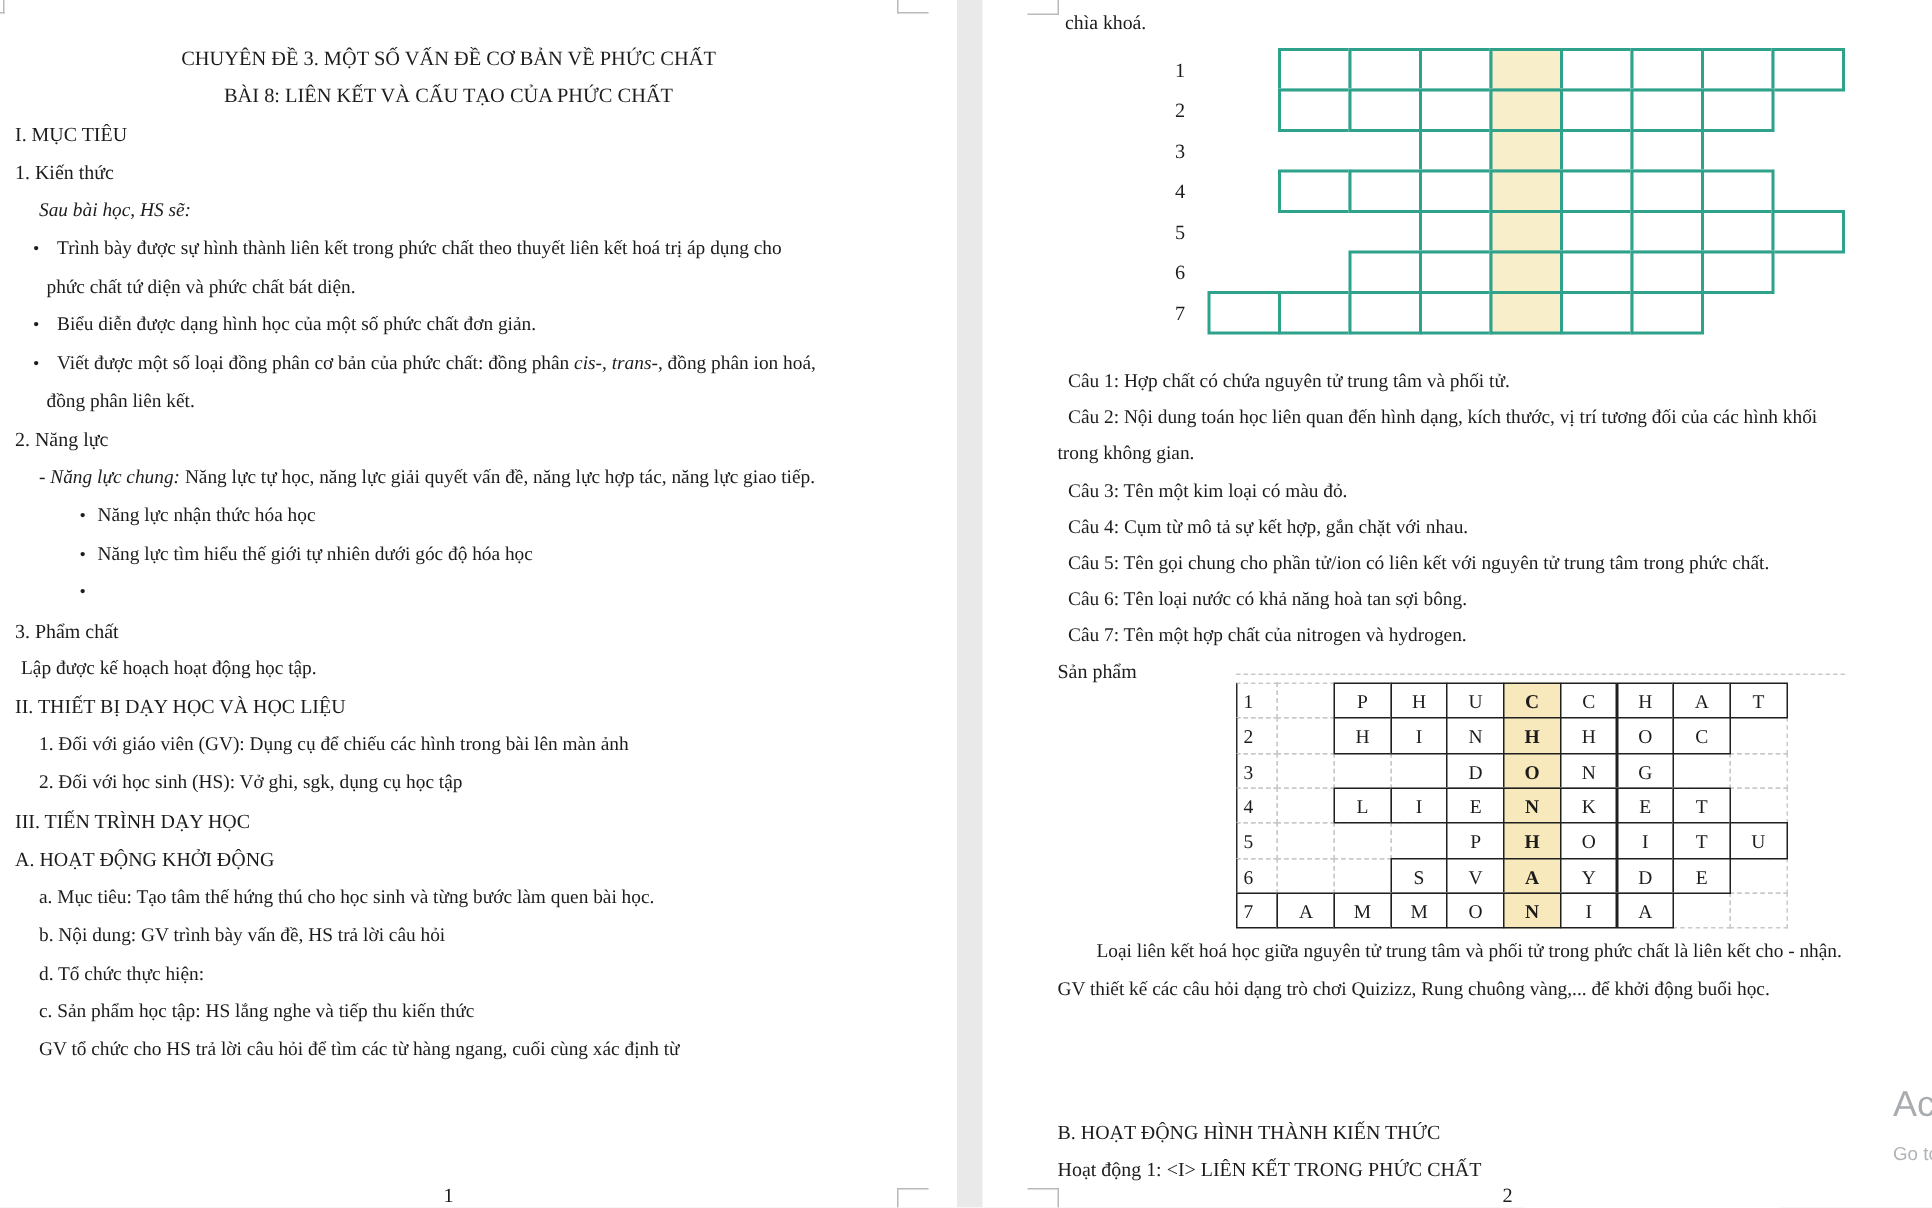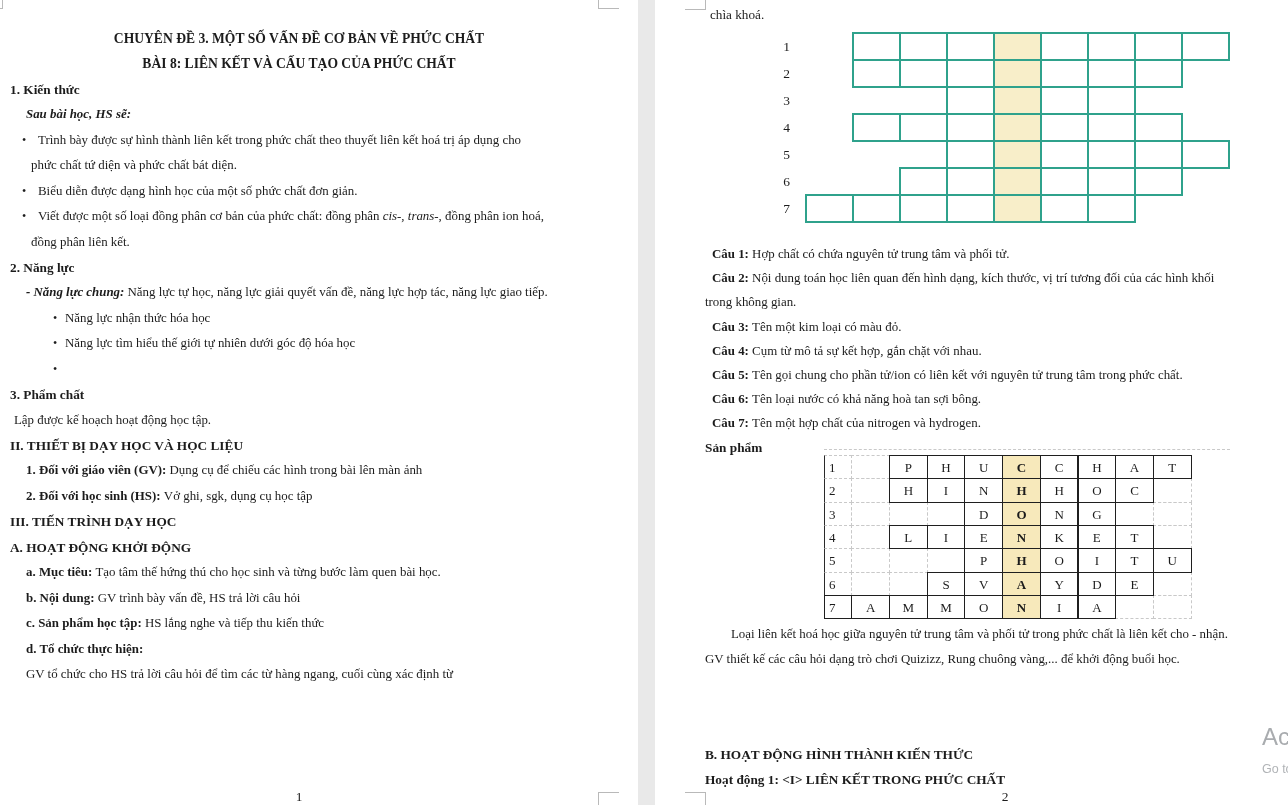--- a/index.html
+++ b/index.html
@@ -8,21 +8,21 @@
     background:#e9e9e9;
     font-family:"Liberation Serif","DejaVu Serif",serif;
     color:#1c1c1c;
   }
   .page{position:absolute;top:0;height:805px;background:#ffffff;}
   #left-page{left:0;width:638px;}
   #right-page{left:655px;width:680px;}
 
   
   .ln{position:relative;white-space:nowrap;font-size:12.9px;height:25.45px;line-height:25.45px;}
-  span.b{font-weight:bold;}
+  span.b{font-weight:normal;}
   span.i{font-style:italic;}
 
   
   #lp-lines{position:absolute;left:0;top:26px;width:598px;}
   .ln.c{text-align:center;font-weight:bold;font-size:13.6px;}
   .ln.h{padding-left:10px;font-weight:bold;font-size:13.3px;}
   .ln.p0{padding-left:26px;}
   .ln.p1{padding-left:14px;}
   .ln.b1{padding-left:38px;}
   .ln.b2{padding-left:65px;}
@@ -74,20 +74,21 @@
   #watermark .wm1{font-size:24px;line-height:30px;}
   #watermark .wm2{font-size:12.5px;line-height:16px;margin-top:9px;color:#b0b3b6;}
 </style>
 </head>
 <body>
 
 <div class="page" id="left-page">
   <div id="lp-lines">
       <div class="ln c"><span class="b">CHUYÊN ĐỀ 3. MỘT SỐ VẤN ĐỀ CƠ BẢN VỀ PHỨC CHẤT</span></div>
       <div class="ln c"><span class="b">BÀI 8: LIÊN KẾT VÀ CẤU TẠO CỦA PHỨC CHẤT</span></div>
+      <div class="ln h"><span class="b">I. MỤC TIÊU</span></div>
       <div class="ln h"><span class="b">1. Kiến thức</span></div>
       <div class="ln p0"><span class="b i">Sau bài học, HS sẽ:</span></div>
       <div class="ln b1"><span class="dot dot1">•</span><span>Trình bày được sự hình thành liên kết trong phức chất theo thuyết liên kết hoá trị áp dụng cho</span></div>
       <div class="ln cont"><span>phức chất tứ diện và phức chất bát diện.</span></div>
       <div class="ln b1"><span class="dot dot1">•</span><span>Biểu diễn được dạng hình học của một số phức chất đơn giản.</span></div>
       <div class="ln b1"><span class="dot dot1">•</span><span>Viết được một số loại đồng phân cơ bản của phức chất: đồng phân </span><span class="i">cis-</span><span>, </span><span class="i">trans-</span><span>, đồng phân ion hoá,</span></div>
       <div class="ln cont"><span>đồng phân liên kết.</span></div>
       <div class="ln h"><span class="b">2. Năng lực</span></div>
       <div class="ln p0"><span class="b i">- Năng lực chung: </span><span>Năng lực tự học, năng lực giải quyết vấn đề, năng lực hợp tác, năng lực giao tiếp.</span></div>
       <div class="ln b2"><span class="dot dot2">•</span><span>Năng lực nhận thức hóa học</span></div>
@@ -95,22 +96,22 @@
       <div class="ln b2"><span class="dot dot2">•</span></div>
       <div class="ln h"><span class="b">3. Phẩm chất</span></div>
       <div class="ln p1"><span>Lập được kế hoạch hoạt động học tập.</span></div>
       <div class="ln h"><span class="b">II. THIẾT BỊ DẠY HỌC VÀ HỌC LIỆU</span></div>
       <div class="ln p0"><span class="b">1. Đối với giáo viên (GV): </span><span>Dụng cụ để chiếu các hình trong bài lên màn ảnh</span></div>
       <div class="ln p0"><span class="b">2. Đối với học sinh (HS): </span><span>Vở ghi, sgk, dụng cụ học tập</span></div>
       <div class="ln h"><span class="b">III. TIẾN TRÌNH DẠY HỌC</span></div>
       <div class="ln h"><span class="b">A. HOẠT ĐỘNG KHỞI ĐỘNG</span></div>
       <div class="ln p0"><span class="b">a. Mục tiêu: </span><span>Tạo tâm thế hứng thú cho học sinh và từng bước làm quen bài học.</span></div>
       <div class="ln p0"><span class="b">b. Nội dung: </span><span>GV trình bày vấn đề, HS trả lời câu hỏi</span></div>
+      <div class="ln p0"><span class="b">d. Tổ chức thực hiện:</span></div>
       <div class="ln p0"><span class="b">c. Sản phẩm học tập: </span><span>HS lắng nghe và tiếp thu kiến thức</span></div>
-      <div class="ln p0"><span class="b">d. Tổ chức thực hiện:</span></div>
       <div class="ln p0"><span>GV tổ chức cho HS trả lời câu hỏi để tìm các từ hàng ngang, cuối cùng xác định từ</span></div>
     </div>
   <div class="pagenum" id="pn1">1</div>
 </div>
 
 <div class="page" id="right-page">
   <div id="rp-intro" class="ln">chìa khoá.</div>
   <div id="crossword">
       <div class="cwnum" style="left: 105px; top: 32px;">1</div>
       <div class="cwc" style="left: 197px; top: 32px; border-color: rgb(47, 162, 140);"></div>

